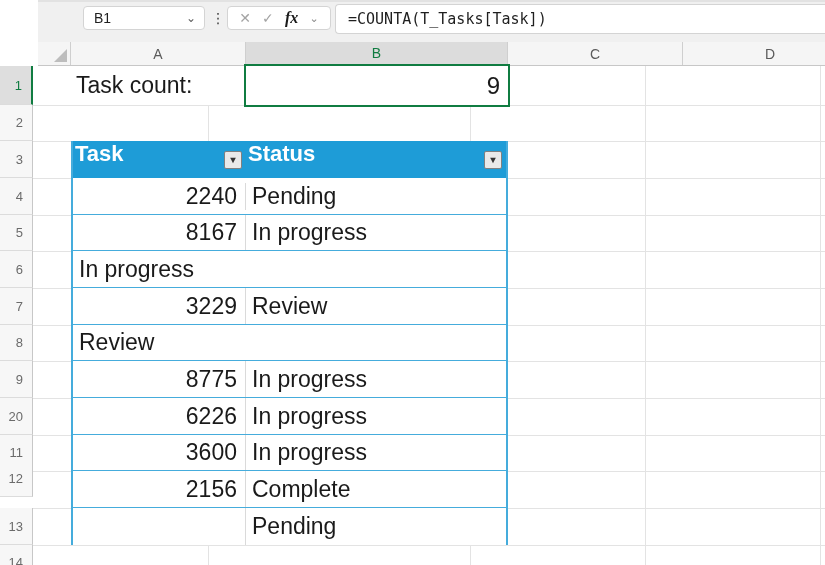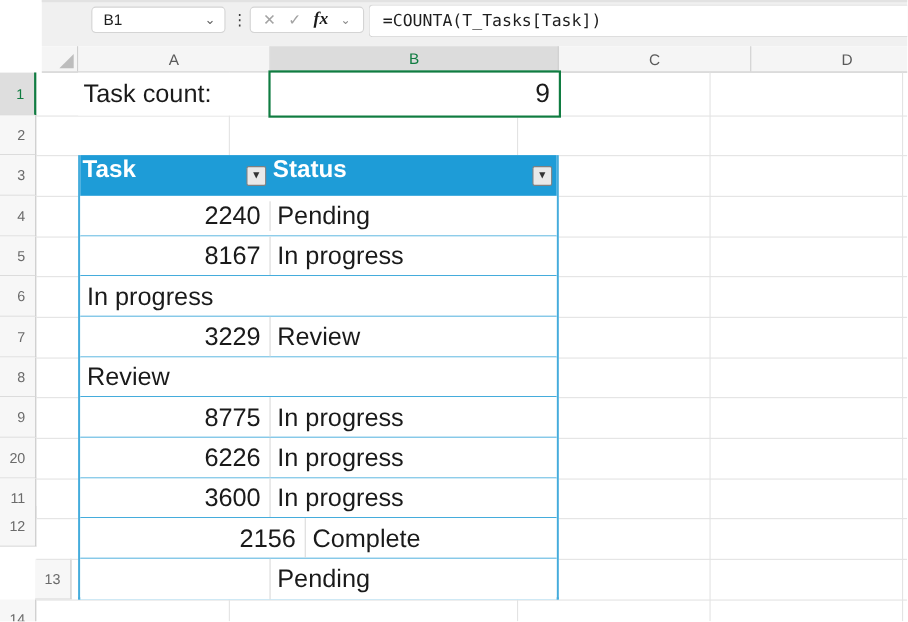--- a/index.html
+++ b/index.html
@@ -99,21 +99,21 @@
   <div class="rowcell" style="top:141px;height:37px;">3</div>
   <div class="rowcell" style="top:178px;height:37px;">4</div>
   <div class="rowcell" style="top:215px;height:36px;">5</div>
   <div class="rowcell" style="top:251px;height:37px;">6</div>
   <div class="rowcell" style="top:288px;height:37px;">7</div>
   <div class="rowcell" style="top:325px;height:36px;">8</div>
   <div class="rowcell" style="top:361px;height:37px;">9</div>
   <div class="rowcell" style="top:398px;height:37px;">20</div>
   <div class="rowcell" style="top:435px;height:36px;text-align:right;">11</div>
   <div class="rowcell" style="top:460px;height:37px;">12</div>
-  <div class="rowcell" style="top:508px;height:37px;margin-left:32px;">13</div>
+  <div class="rowcell" style="top:508px;height:37px;">13</div>
   <div class="rowcell" style="top:545px;height:36px;">14</div>
 
   <div class="vline" style="left:208px;"></div>
   <div class="vline" style="left:470px;"></div>
   <div class="vline" style="left:645px;"></div>
   <div class="vline" style="left:820px;"></div>
   <div class="hline" style="top:105px;"></div>
   <div class="hline" style="top:141px;"></div>
   <div class="hline" style="top:178px;"></div>
   <div class="hline" style="top:215px;"></div>
@@ -167,21 +167,21 @@
       <div class="tcell cb">In progress</div>
     </div>
     <div class="trow" style="height:37px;">
       <div class="tcell ca">6226</div>
       <div class="tcell cb">In progress</div>
     </div>
     <div class="trow" style="height:36px;justify-content:space-between;">
       <div class="tcell ca">3600</div>
       <div class="tcell cb">In progress</div>
     </div>
-    <div class="trow" style="height:37px;padding-left:32px;">
+    <div class="trow" style="height:37px;">
       <div class="tcell ca">2156</div>
       <div class="tcell cb">Complete</div>
     </div>
     <div class="trow" style="height:37px;">
       <div class="tcell ca"></div>
       <div class="tcell cb">Pending</div>
     </div>
   </div>
 
   <div id="sel" class="abs">9</div>

